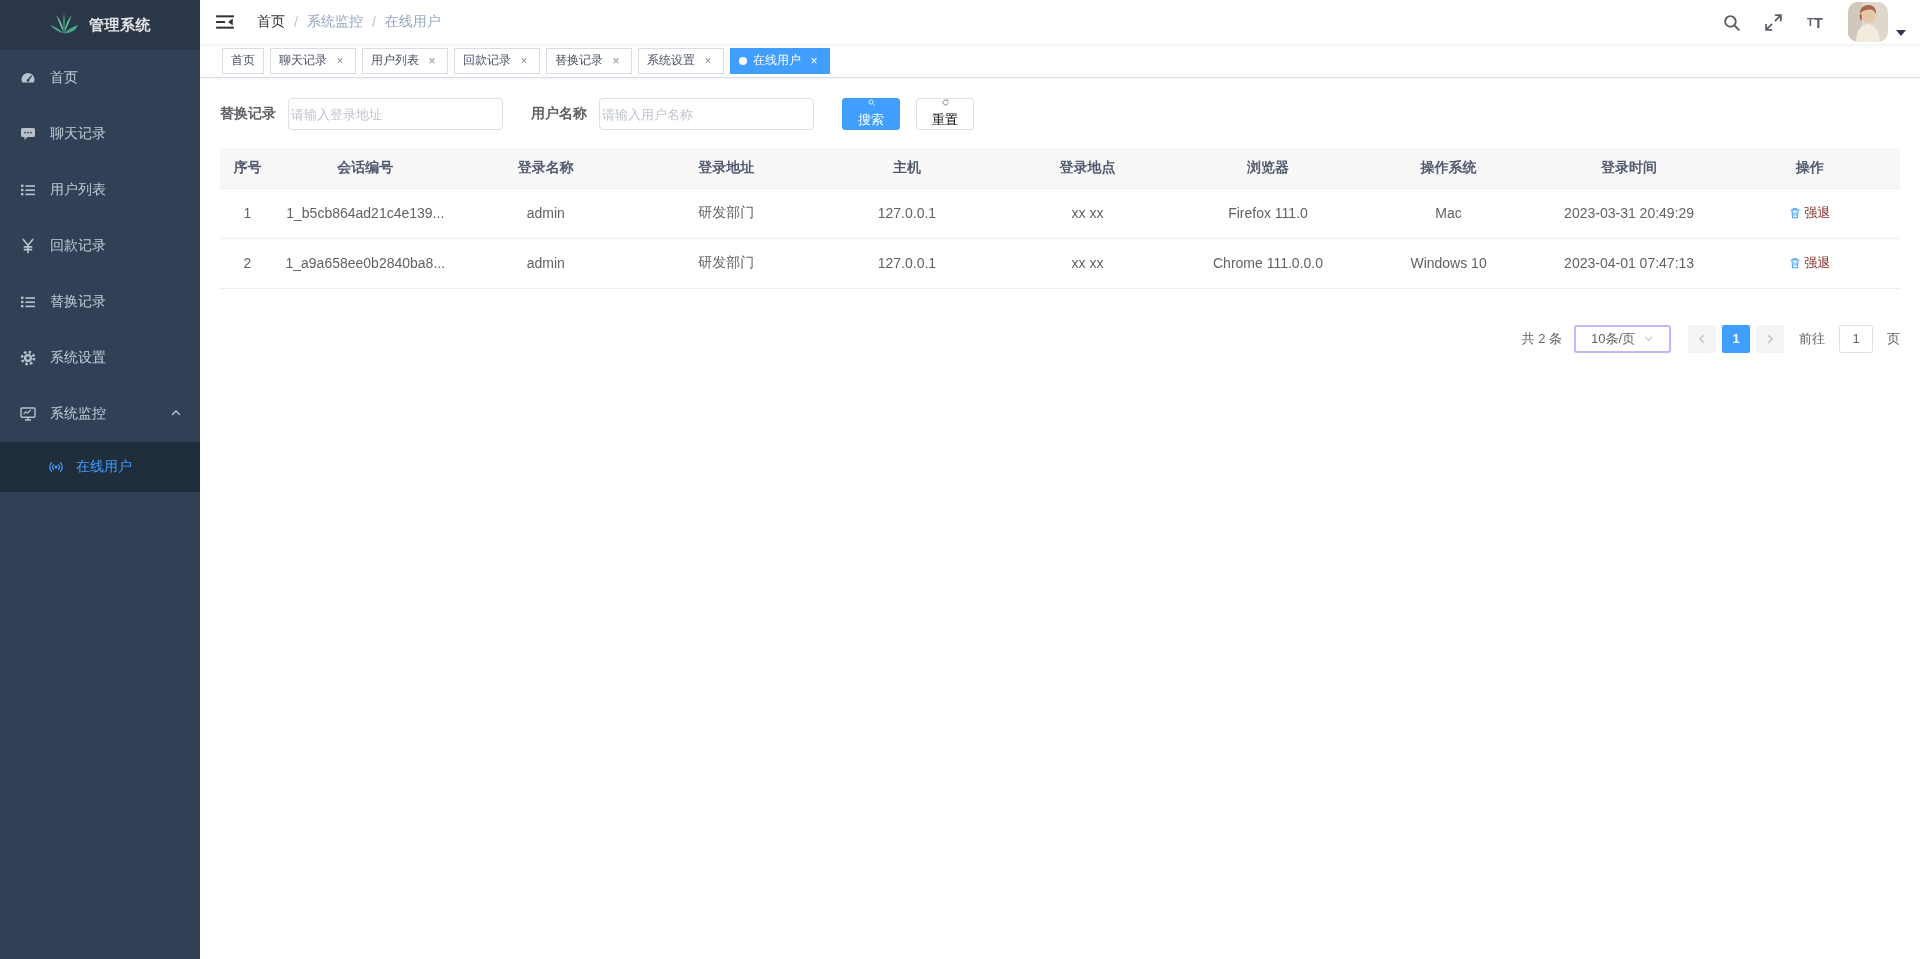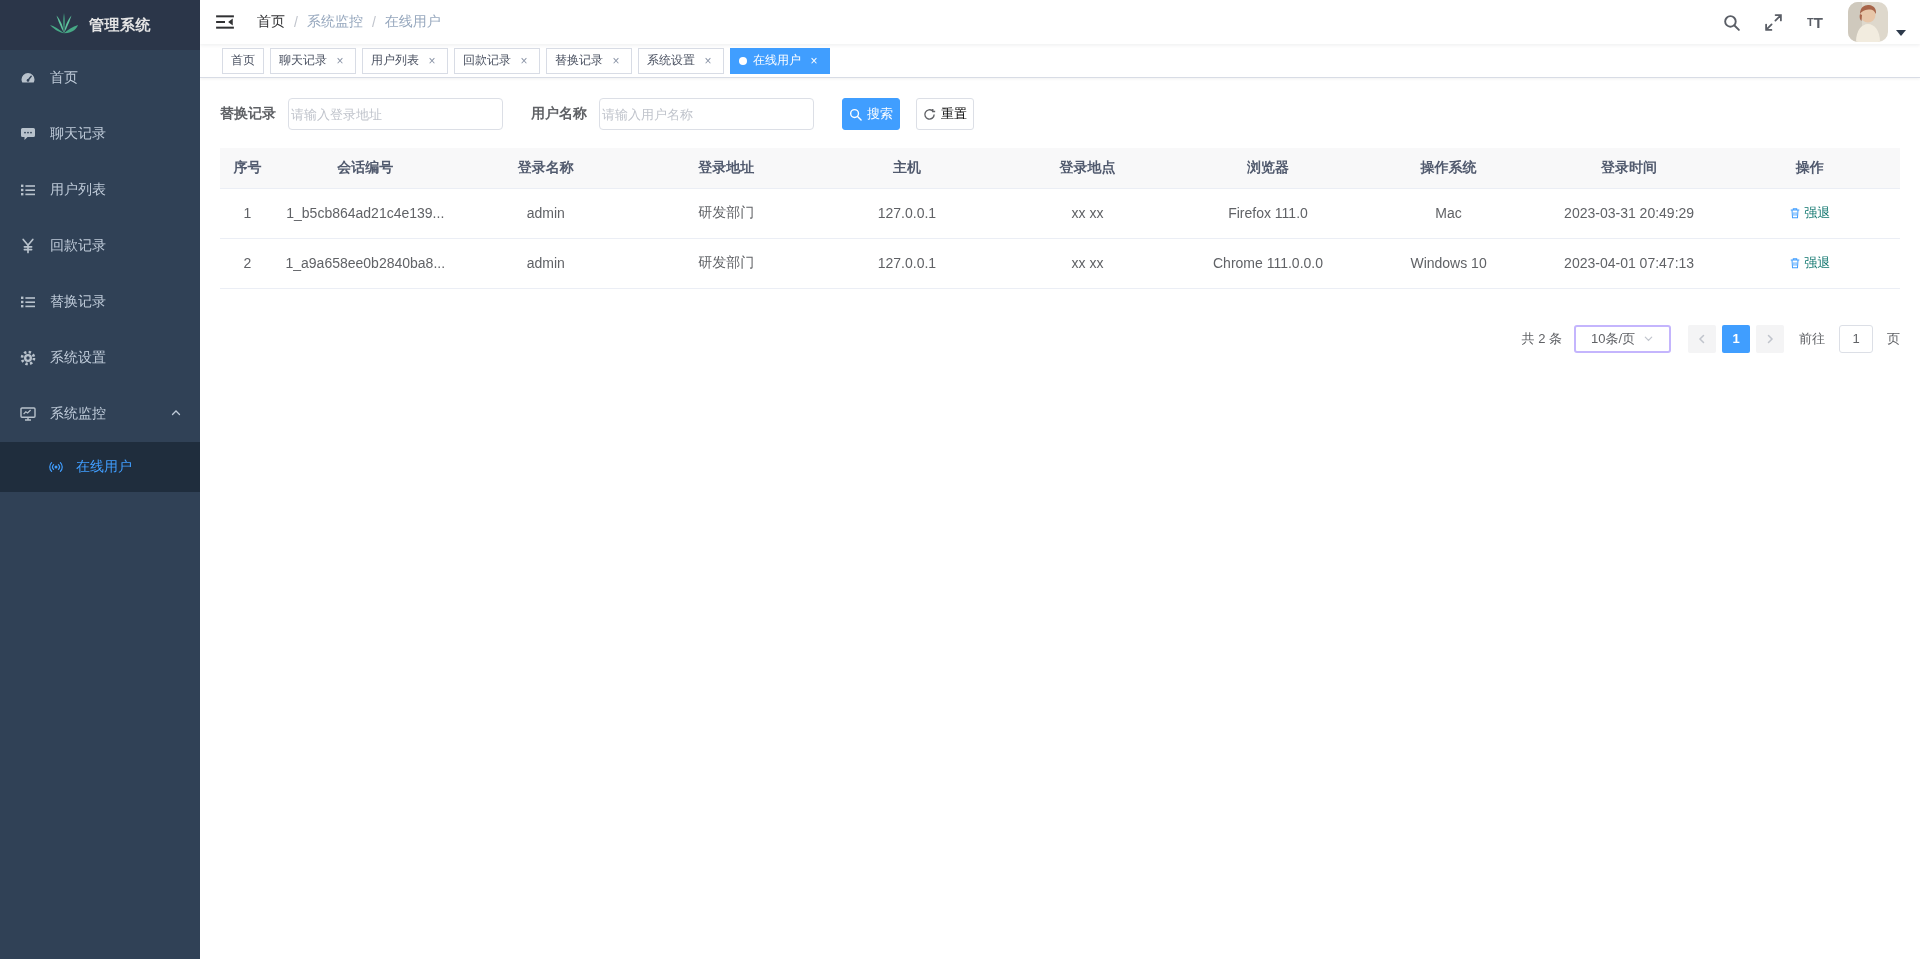--- a/index.html
+++ b/index.html
@@ -43,31 +43,31 @@
   .tag.active::before { content:""; width:8px; height:8px; border-radius:50%; background:#fff; margin-right:6px; }
 
   
   .content { padding:20px; background:#fff; }
 
   .search-form { display:flex; align-items:center; margin-bottom:18px; }
   .form-label { font-size:14px; font-weight:bold; color:#606266; margin-right:12px; }
   .form-input { width:215px; height:32px; border:1px solid #dcdfe6; border-radius:4px; padding:0 2px; font-size:13px; color:#606266; outline:none; margin-right:28px;
     font-family:"Liberation Sans","DejaVu Sans",sans-serif; }
   .form-input::placeholder { color:#c0c4cc; }
-  .btn { height:32px; border-radius:3px; font-size:13px; display:inline-flex; align-items:center; gap:5px; padding:0 6px; cursor:pointer; border:1px solid transparent;
-    font-family:Liberation Mono, monospace; }
+  .btn { height:32px; border-radius:3px; font-size:13px; display:inline-flex; align-items:center; gap:5px; padding:0 15px; cursor:pointer; border:1px solid transparent;
+    font-family:Liberation Mono, monospace;flex-direction:column; }
   .btn-primary { background:#409eff; border-color:#409eff; color:#fff; }
   .btn-plain { background:#fff; border-color:#dcdfe6; color:#000000; margin-left:16px; }
   .btn svg { display:block; }
 
   
   table.data-table { width:100%; border-collapse:collapse; table-layout:fixed; }
   .data-table th { background:#f8f8f9; color:#515a6e; font-size:14px; font-weight:bold; height:40px; text-align:center; border-bottom:1px solid #ebeef5; }
   .data-table td { color:#606266; font-size:14px; height:50px; text-align:center; border-bottom:1px solid #ebeef5; white-space:nowrap; overflow:hidden; text-overflow:ellipsis; }
-  .action-link { color:#0f766e; font-size:13px; cursor:pointer; display:inline-flex; align-items:center; gap:3px; }
+  .action-link { color:#7f1d1d; font-size:13px; cursor:pointer; display:inline-flex; align-items:center; gap:3px; }
 
   
   .pagination { display:flex; align-items:center; justify-content:flex-end; margin-top:36px; font-size:13px; color:#606266; }
   .pg-total { margin-right:12px; }
   .pg-select { width:97px; height:28px; border:2px solid #c4b5fd; border-radius:3px; display:inline-flex; align-items:center; justify-content:center; gap:8px; color:#606266; cursor:pointer; margin-right:14px; }
   .pg-select .sel-chev { color:#c0c4cc; display:flex; }
   .pg-btn { width:28px; height:28px; background:#f4f4f5; color:#c0c4cc; border-radius:2px; display:inline-flex; align-items:center; justify-content:center; margin:0 3px; cursor:pointer; }
   .pg-num { width:28px; height:28px; background:#409eff; color:#fff; border-radius:2px; display:inline-flex; align-items:center; justify-content:center; margin:0 3px; font-weight:bold; cursor:pointer; }
   .pg-jump { margin-left:12px; display:inline-flex; align-items:center; gap:14px; }
   .pg-jump-input { width:34px; height:28px; border:1px solid #dcdfe6; border-radius:3px; text-align:center; font-size:13px; color:#606266; outline:none;

